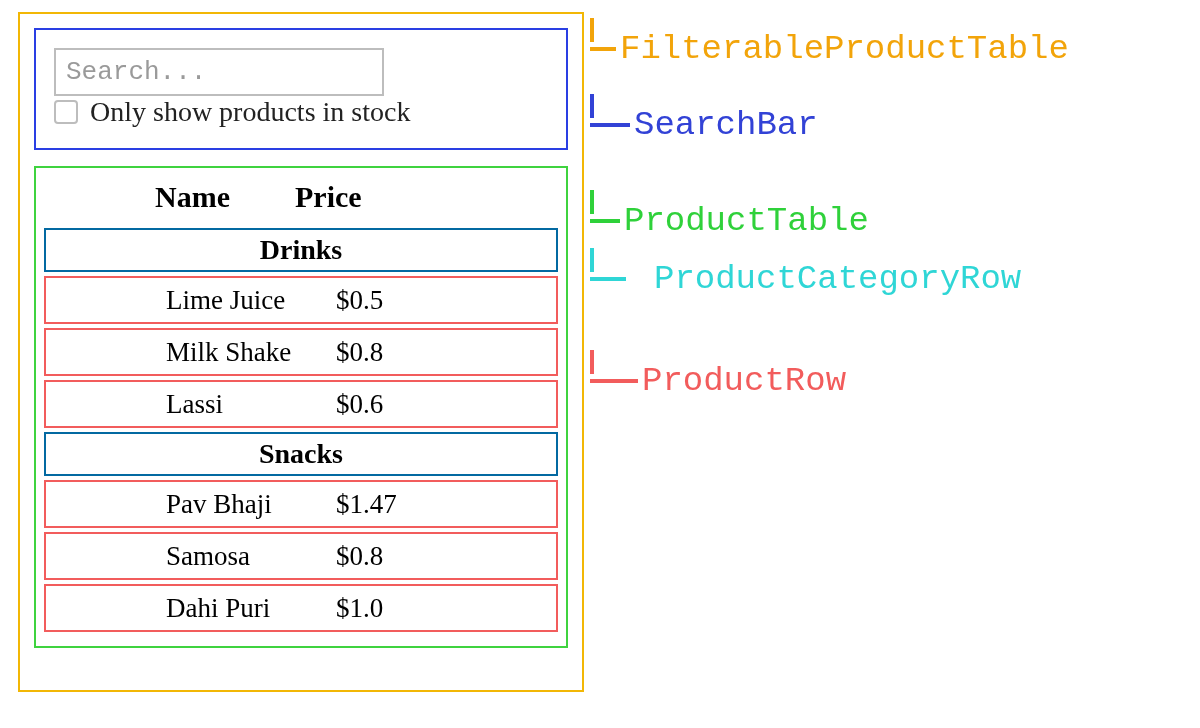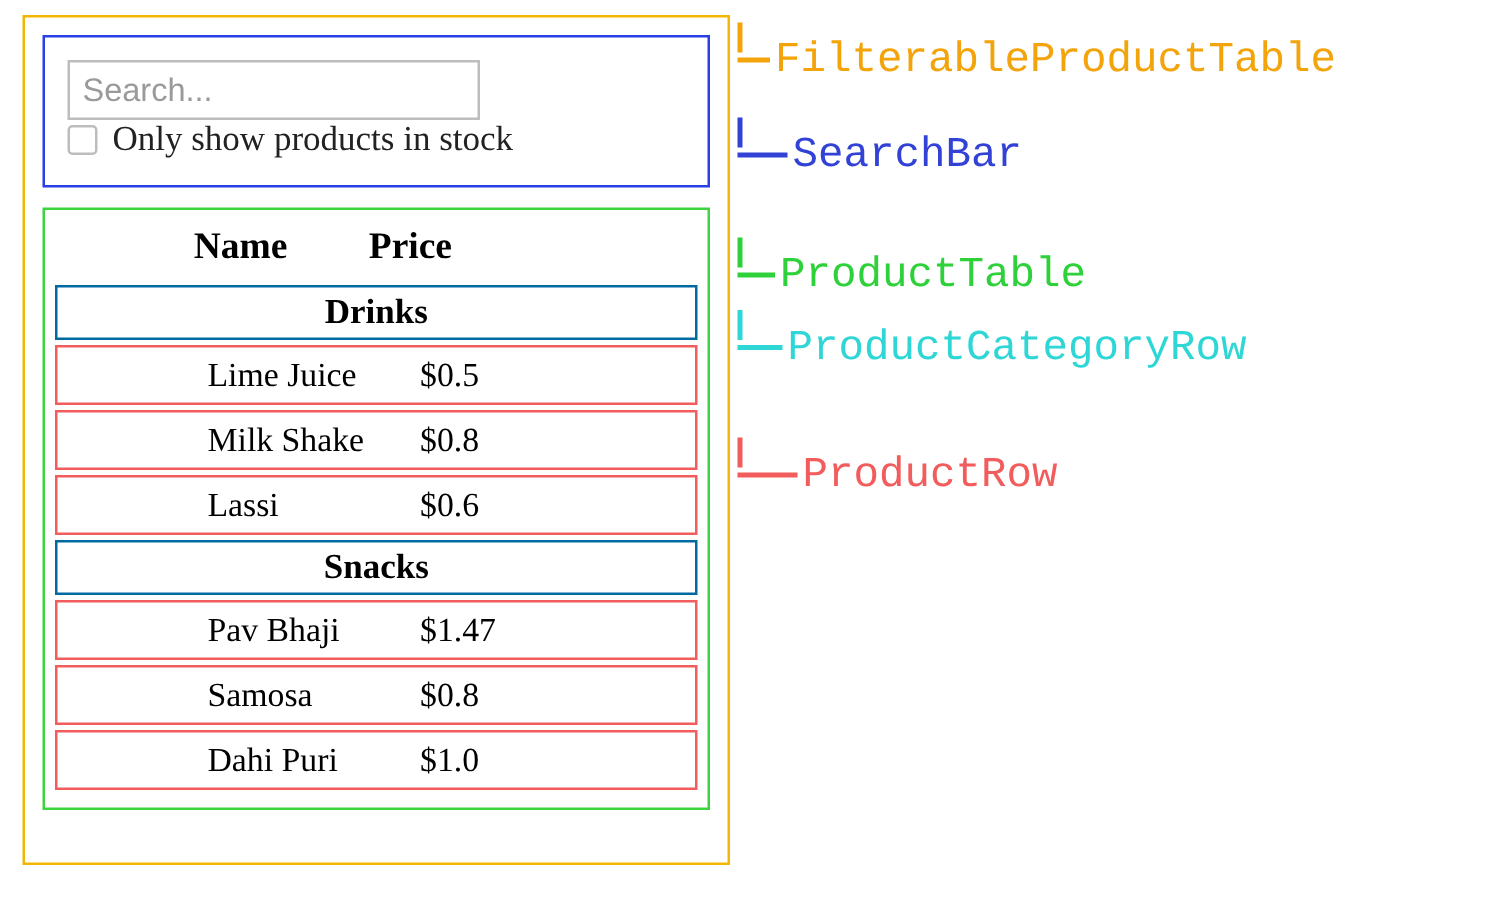--- a/index.html
+++ b/index.html
@@ -34,21 +34,21 @@
     border: 2px solid #2a3fe3;
     padding: 18px 18px 20px 18px;
   }
   .search-input {
     width: 330px;
     height: 48px;
     font-size: 26px;
     padding: 4px 10px;
     border: 2px solid #bdbdbd;
     color: #9a9a9a;
-    font-family: Liberation Sans, sans-serif;
+    font-family: Liberation Mono, monospace;
   }
   .search-input::placeholder { color: #9a9a9a; }
   .checkbox-row {
     display: flex;
     align-items: center;
     gap: 12px;
   }
   .checkbox {
     width: 24px;
     height: 24px;
@@ -160,21 +160,21 @@
   .lbl0 .tick-v { border-left: 4px solid #f2a40a; }
 
   .lbl1 { top: 106px; left: 0; }
   .lbl1 .tick-h { width: 40px; border-top: 4px solid #3242d6; }
   .lbl1 .tick-v { border-left: 4px solid #3242d6; }
 
   .lbl2 { top: 202px; left: 0; }
   .lbl2 .tick-h { width: 30px; border-top: 4px solid #2fd13a; }
   .lbl2 .tick-v { border-left: 4px solid #2fd13a; }
 
-  .lbl3 { top: 260px; left: 0; }
+  .lbl3 { top: 260px; left: 0; gap: 24px; }
   .lbl3 .tick-h { width: 36px; border-top: 4px solid #2fd6d6; }
   .lbl3 .tick-v { border-left: 4px solid #2fd6d6; }
 
   .lbl4 { top: 362px; left: 0; }
   .lbl4 .tick-h { width: 48px; border-top: 4px solid #f25c5c; }
   .lbl4 .tick-v { border-left: 4px solid #f25c5c; }
 
 </style>
 </head>
 <body>

